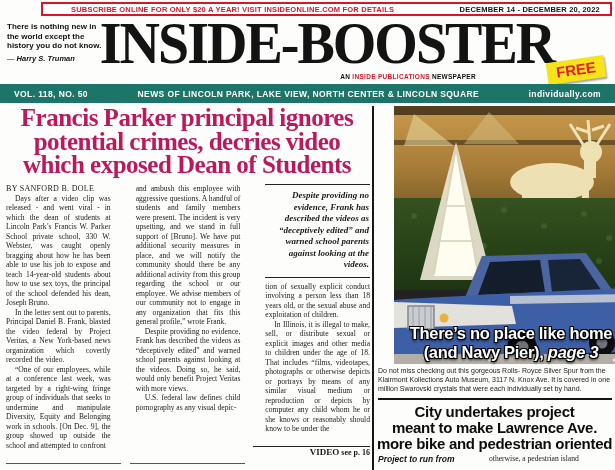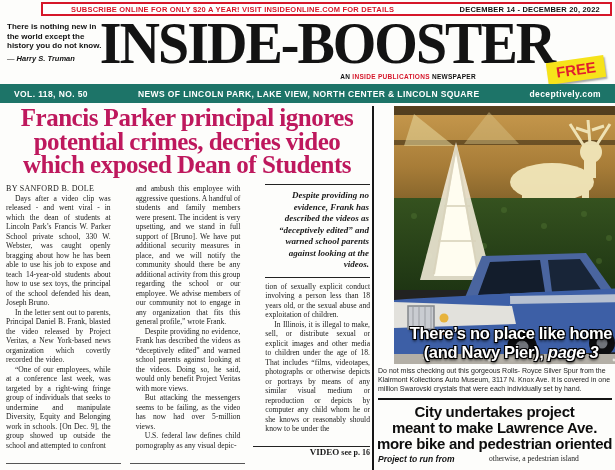--- a/index.html
+++ b/index.html
@@ -82,40 +82,39 @@
   </div>
   <div class="paper-title">INSIDE-BOOSTER</div>
   <div class="publisher">
     <span>AN </span><span class="pub-name">INSIDE PUBLICATIONS</span><span> NEWSPAPER</span>
   </div>
   <div class="free-badge">FREE</div>
 
   <div class="info-bar">
     <span>VOL. 118, NO. 50</span>
     <span>NEWS OF LINCOLN PARK, LAKE VIEW, NORTH CENTER &amp; LINCOLN SQUARE</span>
-    <span>deceptively.com</span>
+    <span>individually.com</span>
   </div>
 
   <div class="headline1">
     <span style="display:block">Francis Parker principal ignores</span>
     <span style="display:block">potential crimes, decries video</span>
     <span style="display:block">which exposed Dean of Students</span>
   </div>
 
   <div class="article-body">
     <div class="colm">
       <p class="byline">BY SANFORD B. DOLE</p>
       <p class="indent">Days after a video clip was released - and went viral - in which the dean of students at Lincoln Park’s Francis W. Parker School private school, 330 W. Webster, was caught openly bragging about how he has been able to use his job to expose and teach 14-year-old students about how to use sex toys, the principal of the school defended his dean, Joseph Bruno.</p>
-      <p class="indent">In the letter sent out to parents, Principal Daniel B. Frank, blasted the video released by Project Veritas, a New York-based news organization which covertly recorded the video.</p>
+      <p class="indent">In the letter sent out to parents, Principal Daniel B. Frank, blasted the video federal by Project Veritas, a New York-based news organization which covertly recorded the video.</p>
       <p class="indent">“One of our employees, while at a conference last week, was targeted by a right-wing fringe group of individuals that seeks to undermine and manipulate Diversity, Equity and Belonging work in schools. [On Dec. 9], the group showed up outside the school and attempted to confront</p>
     </div>
     <div class="colm">
       <p>and ambush this employee with aggressive questions. A handful of students and family members were present. The incident is very upsetting, and we stand in full support of [Bruno]. We have put additional security measures in place, and we will notify the community should there be any additional activity from this group regarding the school or our employee. We advise members of our community not to engage in any organization that fits this general profile,” wrote Frank.</p>
       <p class="indent">Despite providing no evidence, Frank has described the videos as “deceptively edited” and warned school parents against looking at the videos. Doing so, he said, would only benefit Project Veritas with more views.</p>
-      <p class="indent">But attacking the messengers seems to be failing, as the video has now had over 5-million views.</p>
       <p class="indent">U.S. federal law defines child pornography as any visual depic-</p>
     </div>
     <div class="colm">
       <div class="pullquote">Despite providing no evidence, Frank has described the videos as “deceptively edited” and warned school parents against looking at the videos.</div>
       <p>tion of sexually explicit conduct involving a person less than 18 years old, or the sexual abuse and exploitation of children.</p>
       <p class="indent">In Illinois, it is illegal to make, sell, or distribute sexual or explicit images and other media to children under the age of 18. That includes “films, videotapes, photographs or otherwise depicts or portrays by means of any similar visual medium or reproduction or depicts by computer any child whom he or she knows or reasonably should know to be under the</p>
     </div>
   </div>
 
   <div class="jump">

